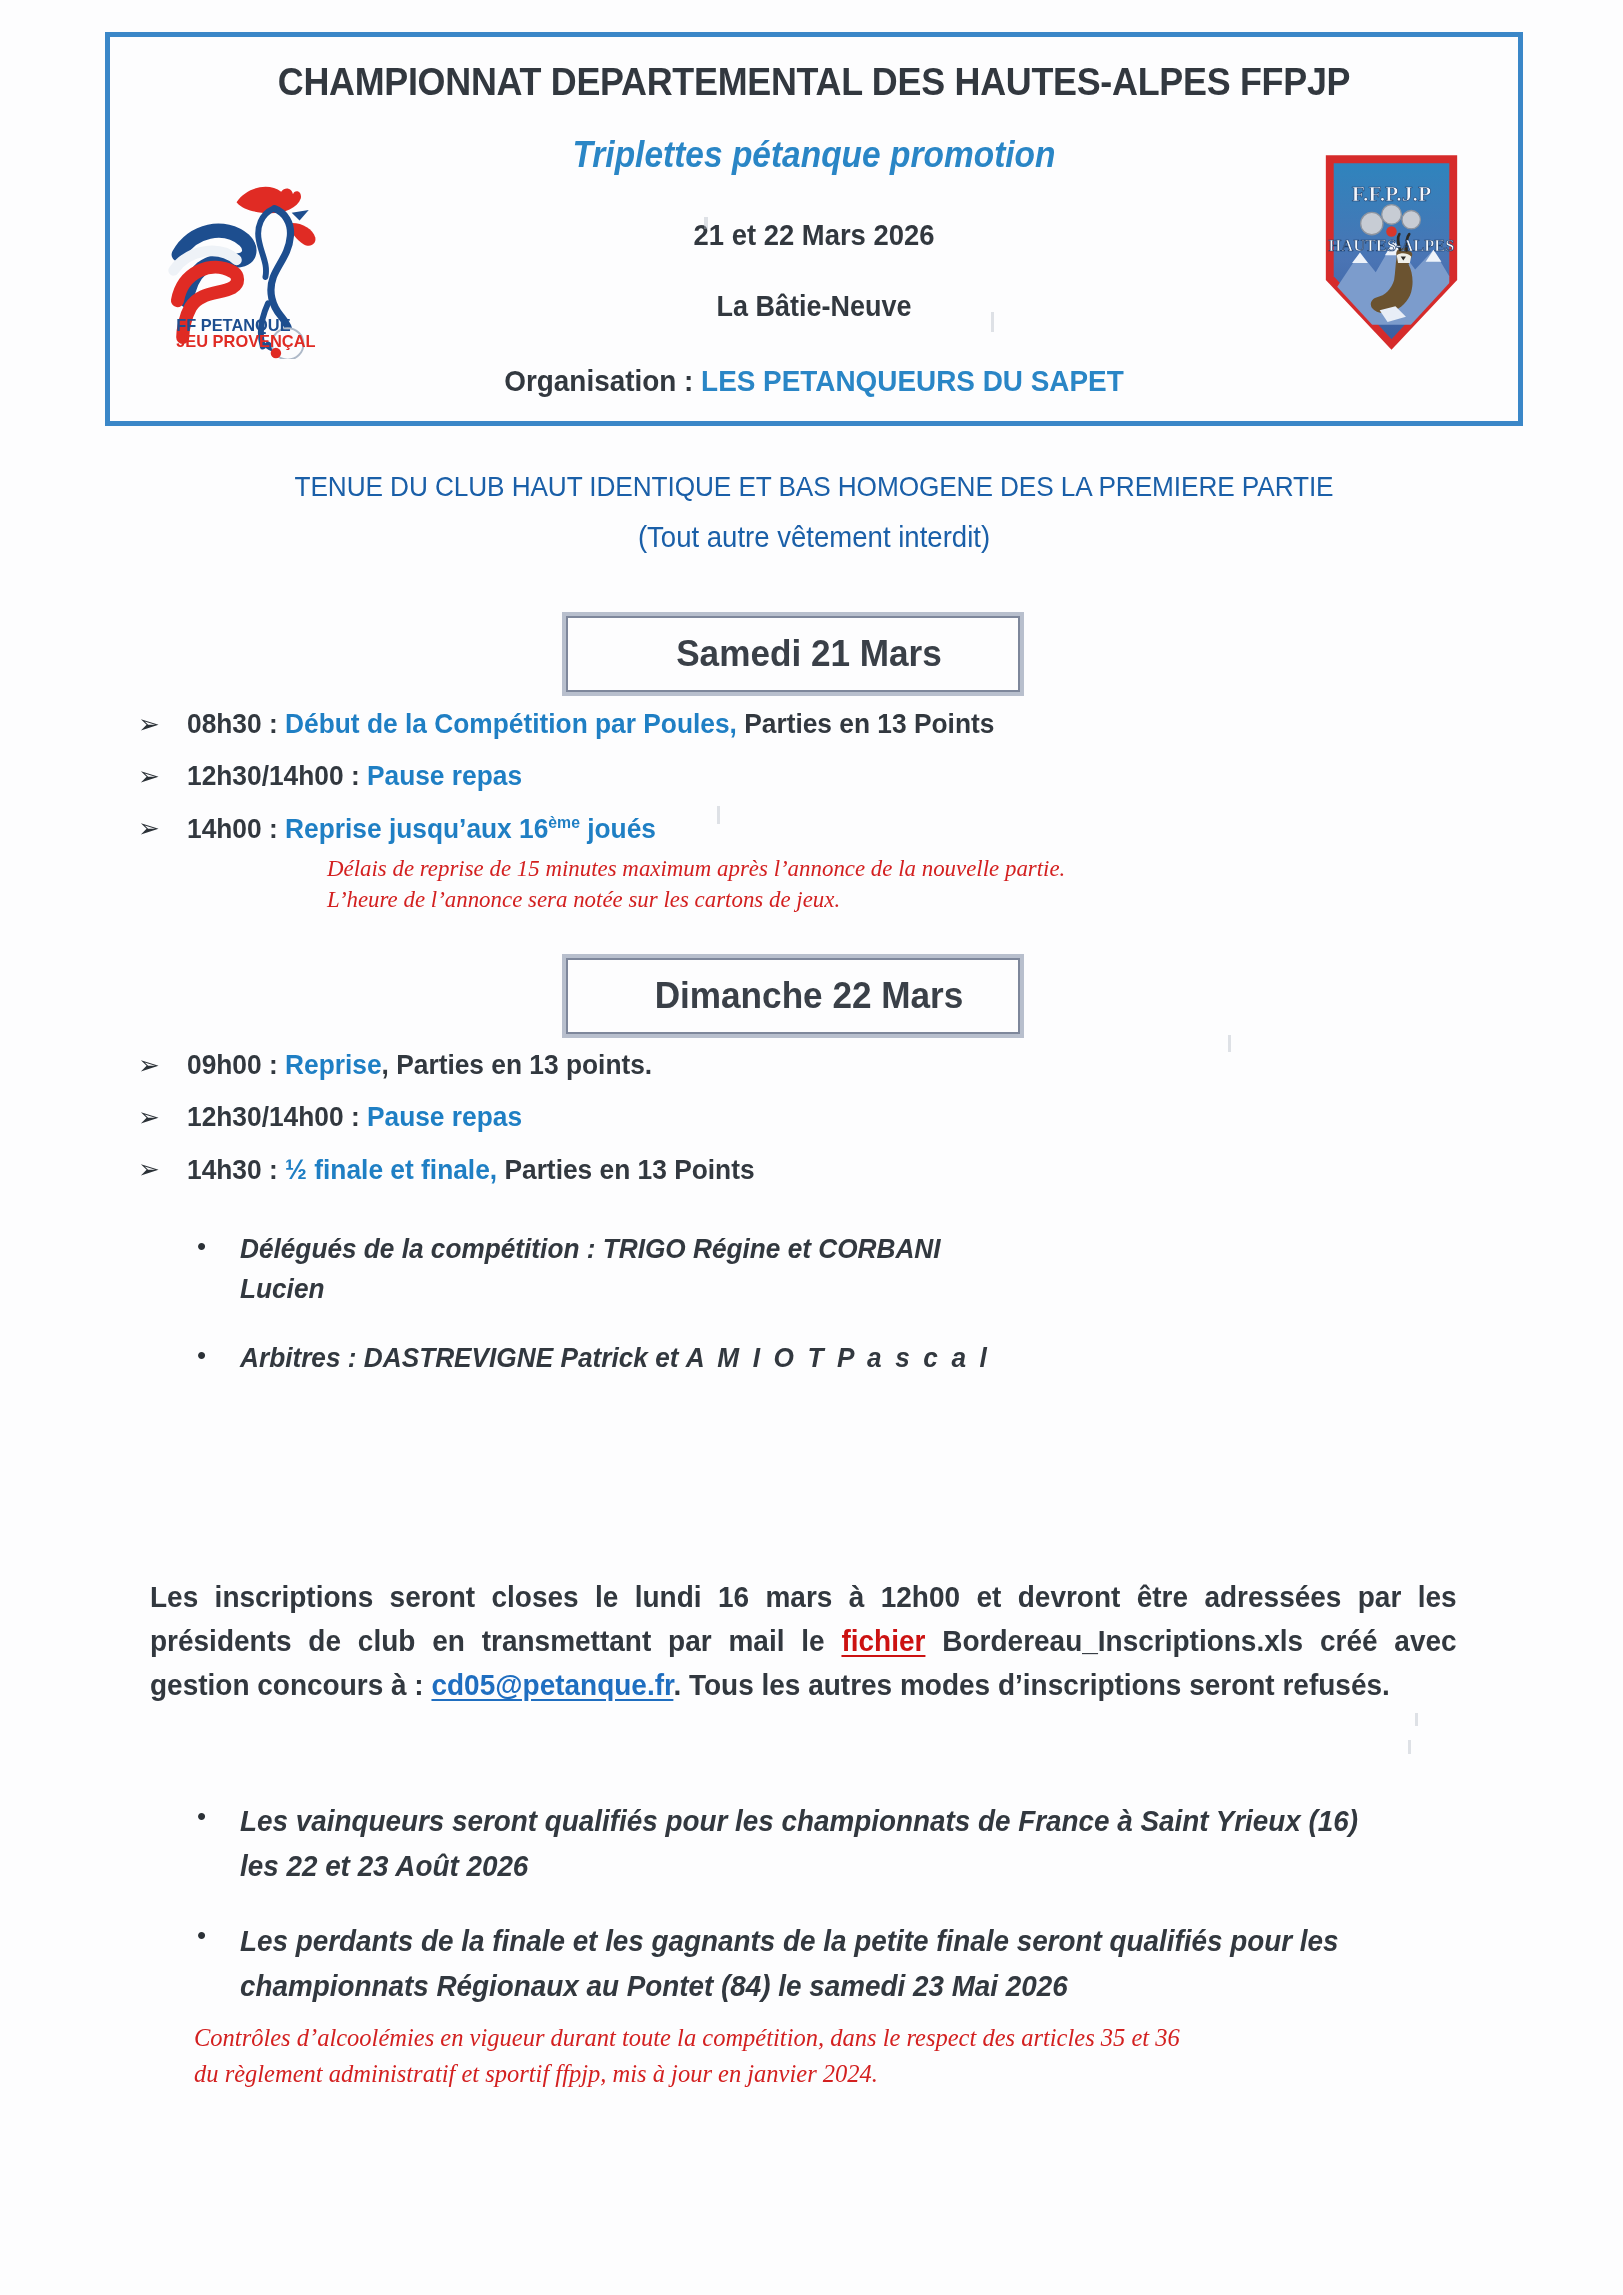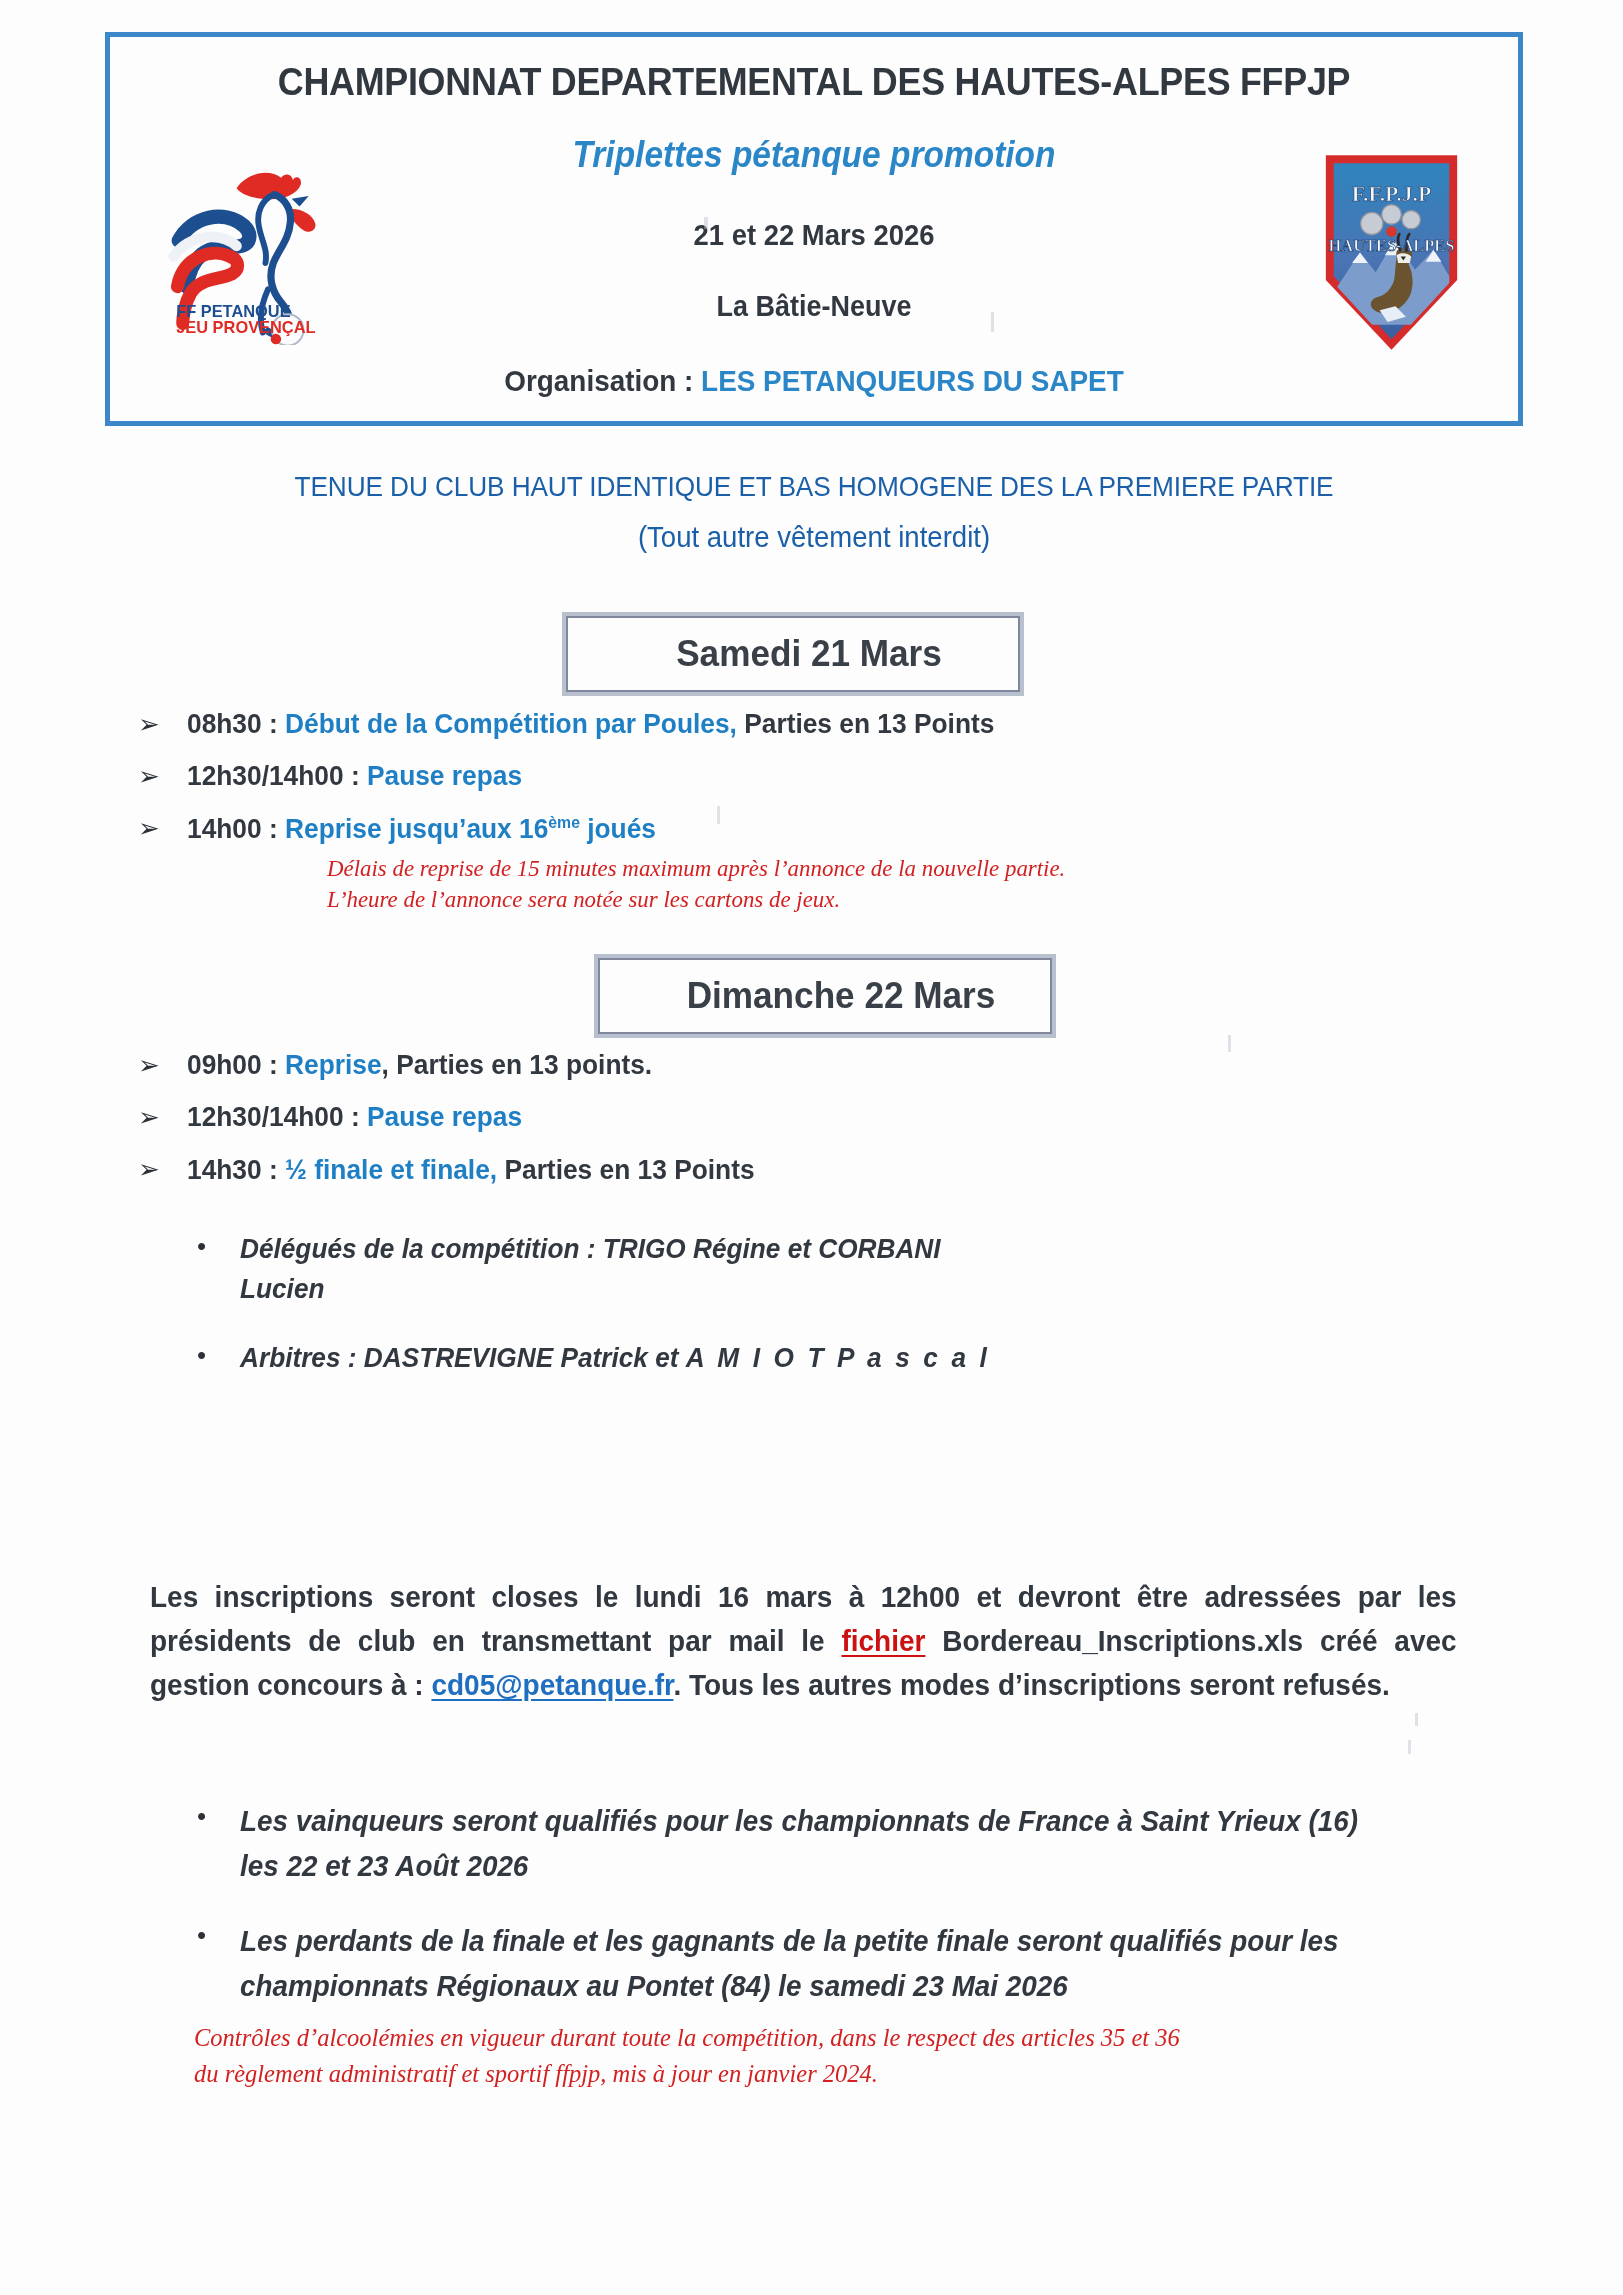--- a/index.html
+++ b/index.html
@@ -107,21 +107,21 @@
     transform: scaleX(0.93);
   }
   .header-org .org-name {
     color: #2a86c6;
   }
 
   
   .logo-ff {
     position: absolute;
     left: 53px;
-    top: 121px;
+    top: 135px;
     width: 174px;
     height: 187px;
   }
   .logo-ff svg { display:block; width:100%; height:100%; }
 
   
   .logo-shield {
     position: absolute;
     right: 58px;
     top: 117px;
@@ -177,21 +177,20 @@
     font-size: 37px;
     line-height: 72px;
   }
   #day-box-dimanche {
     left: 566px;
     top: 958px;
     width: 454px;
     height: 76px;
     font-size: 37px;
     line-height: 72px;
-    margin-left: 32px;
   }
 
   
   .sched {
     position: absolute;
     left: 138px;
     width: 1352px;
   }
   #sched-samedi { top: 708px; }
   #sched-dimanche { top: 1049px; }

